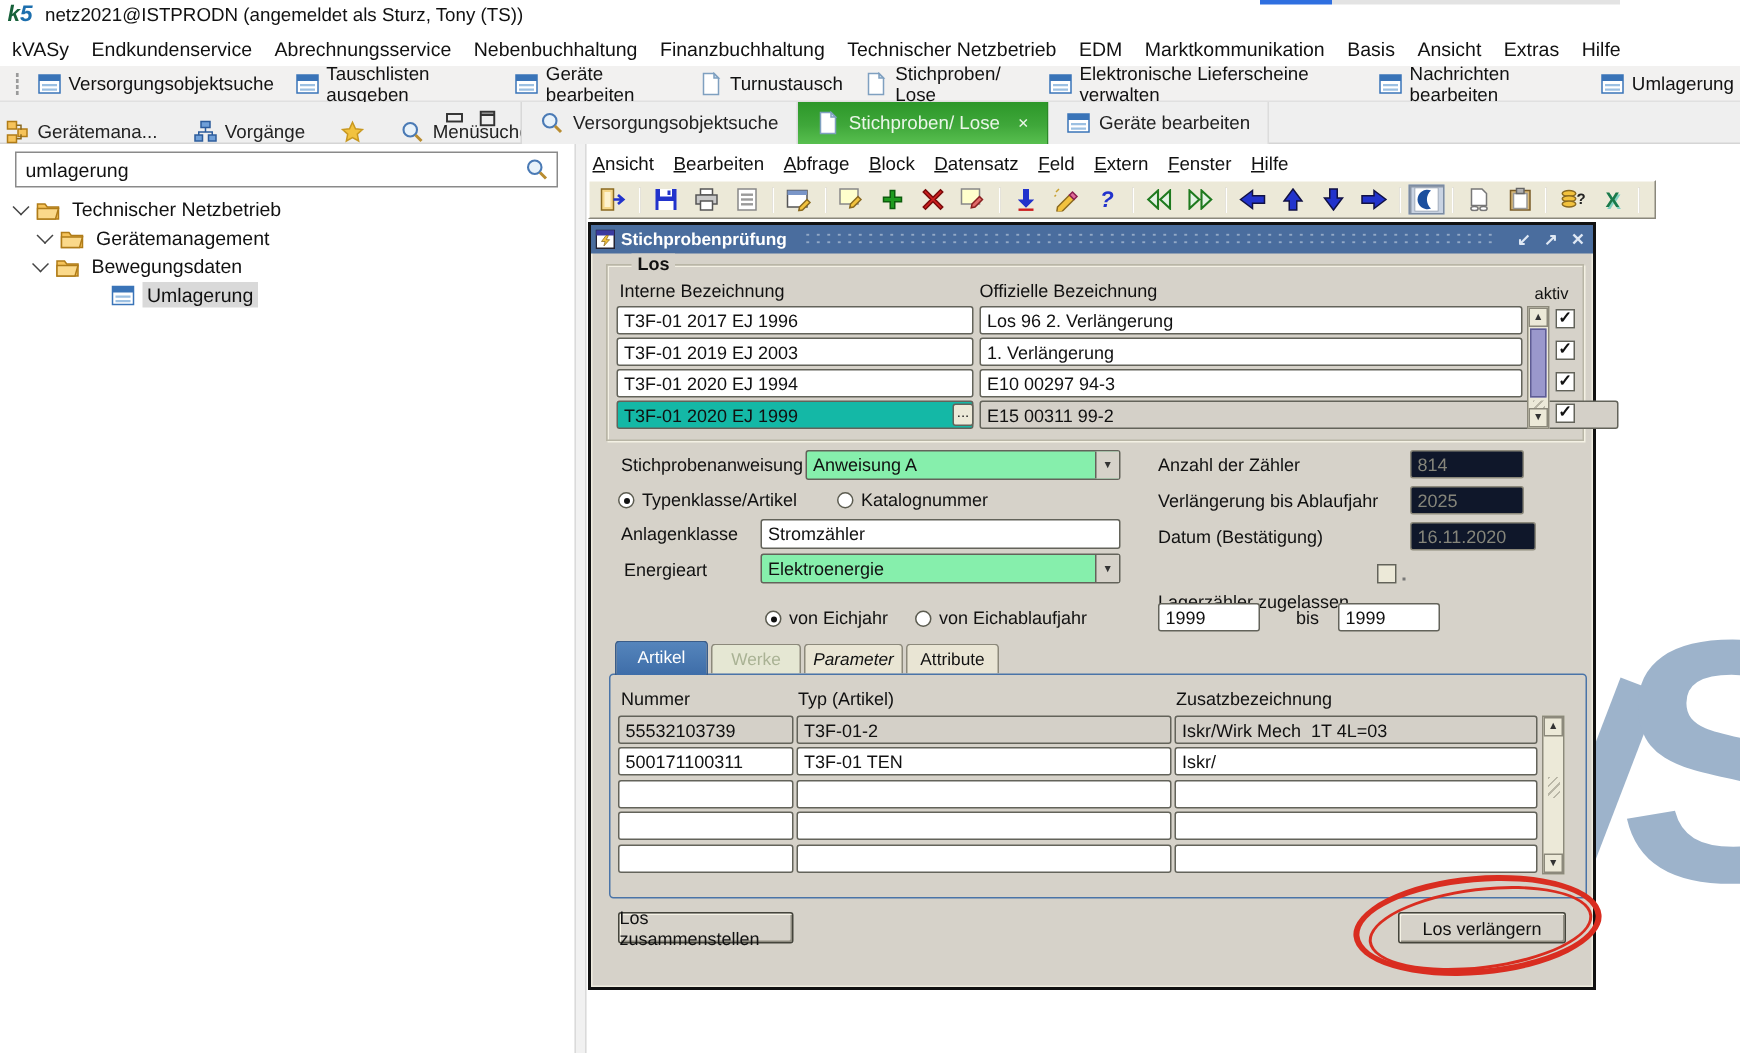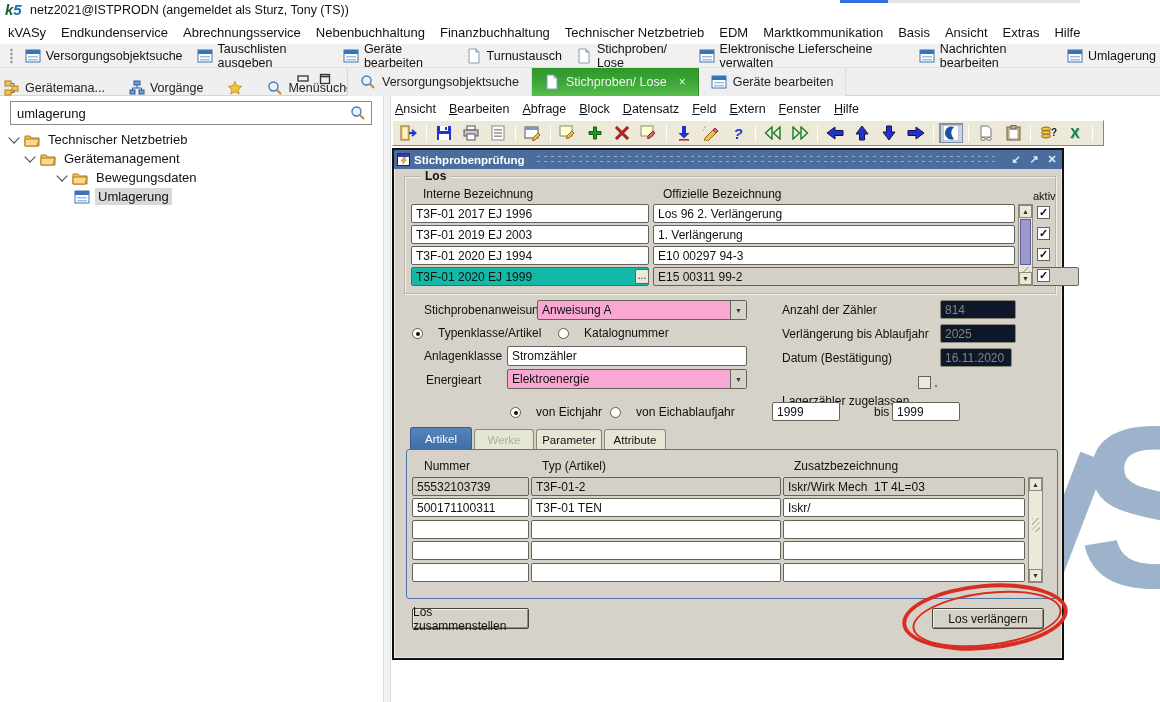--- a/index.html
+++ b/index.html
@@ -85,41 +85,41 @@
             display:flex; align-items:center; padding:0 3px; gap:4px; }
   .dtitle .txt { color:#fff; font-size:11.5px; font-weight:bold; white-space:nowrap; }
   .dtitle .pattern { flex:1; height:11px; margin:0 6px;
       background-image:radial-gradient(#93a9c6 1.1px, transparent 1.3px); background-size:7px 5px; }
   .dctl { color:#dfe8f4; font-size:11px; font-weight:bold; width:14px; text-align:center; }
 
   .groupbox { position:absolute; left:10px; top:26px; width:652px; height:118px;
               border:1px solid #b9b6a6; box-shadow:1px 1px 0 #f4f1e4, inset 1px 1px 0 #f4f1e4; }
   .gb-legend { position:absolute; left:16px; top:-8px; background:#d6d2c9; padding:0 4px;
                font-size:12px; font-weight:bold; color:#111; }
-  .lbl { position:absolute; font-size:12px; color:#111; white-space:nowrap;margin-left:10px; }
+  .lbl { position:absolute; font-size:12px; color:#111; white-space:nowrap; }
 
   .fld { position:absolute; height:19px; background:#fff; border:1px solid #63635a;
          font-size:12px; color:#111; padding:1px 4px; display:flex; align-items:center;
          border-radius:2px; white-space:pre; overflow:hidden; }
   .fld.sel { background:#14b8a6; }
   .fld.rowsel { background:#d4d0c8; }
   .fld.dis { background:#0f172a; color:#85857a; border-color:#8c897b; }
 
   .ellbtn { position:absolute; width:14px; height:15px; background:#ece9d8; border:1px solid #63635a;
             font-size:10px; line-height:11px; text-align:center; color:#111; border-radius:2px; }
 
   .cb { position:absolute; width:13px; height:13px; background:#fff; border:1px solid #63635a;
         font-size:11px; line-height:11px; text-align:center; font-weight:bold; color:#111; }
   .cb.off { background:#ece9d8; }
 
   .radio { position:absolute; width:11px; height:11px; border-radius:50%; background:#fff;
            border:1px solid #5c5c50; }
   .radio .dot { position:absolute; left:2.5px; top:2.5px; width:4px; height:4px; border-radius:50%; background:#111; }
 
-  .combo { position:absolute; height:20px; background:#f9a8d4; border:1px solid #63635a; border-radius:2px;
+  .combo { position:absolute; height:20px; background:#86efac; border:1px solid #63635a; border-radius:2px;
            display:flex; align-items:center; }
   .combo .cval { flex:1; font-size:12px; padding:0 4px; color:#111; white-space:nowrap; overflow:hidden; }
   .combo .cbtn { width:16px; height:100%; background:#d6d2c9; border-left:1px solid #63635a;
                  display:flex; align-items:center; justify-content:center; font-size:7px; color:#333; }
 
   .vscroll { position:absolute; width:15px; background:#ece9d8; border:1px solid #8c897b; }
   .sarr { position:absolute; left:0; width:13px; height:13px; background:#ece9d8; border:1px solid #8c897b;
           font-size:7px; line-height:12px; text-align:center; color:#333; }
   .sthumb { position:absolute; left:1px; width:11px; background:#9a98cc; border:1px solid #5e5c94; }
   .sgrip { position:absolute; left:3px; width:8px; height:14px;
@@ -338,21 +338,21 @@
         <span class="tlabel">Technischer Netzbetrieb</span>
       </div>
       <div class="trow" style="padding-left:26px">
         <span class="chev"></span>
         <svg class="icon16" style="margin-left:6px" viewBox="0 0 16 16">
             <path d="M1 4 h5 l1.5 2 H15 v8 H1 z" fill="#f6c35a" stroke="#b07c18"></path>
             <path d="M1 7 h14 l-2 7 H1 z" fill="#fbd98a" stroke="#b07c18"></path>
           </svg>
         <span class="tlabel">Gerätemanagement</span>
       </div>
-      <div class="trow" style="padding-left:58px">
+      <div class="trow" style="padding-left:23px">
         <span class="chev"></span>
         <svg class="icon16" style="margin-left:6px" viewBox="0 0 16 16">
             <path d="M1 4 h5 l1.5 2 H15 v8 H1 z" fill="#f6c35a" stroke="#b07c18"></path>
             <path d="M1 7 h14 l-2 7 H1 z" fill="#fbd98a" stroke="#b07c18"></path>
           </svg>
         <span class="tlabel">Bewegungsdaten</span>
       </div>
       <div class="trow" style="padding-left:74px">
         <svg class="icon16" viewBox="0 0 16 16">
             <rect x="1" y="2" width="14" height="12" fill="#fff" stroke="#3a74b8"></rect>
@@ -594,39 +594,39 @@
       <span class="cbtn">▼</span>
     </div>
 
     <span class="lbl" style="left:378px; top:153px;">Anzahl der Zähler</span>
     <div class="fld dis" style="left:546px; top:150px; width:76px;">814</div>
 
     <span class="lbl" style="left:378px; top:177px;">Verlängerung bis Ablaufjahr</span>
     <div class="fld dis" style="left:546px; top:174px; width:76px;">2025</div>
 
     <span class="lbl" style="left:378px; top:201px;">Datum (Bestätigung)</span>
-    <div class="fld dis" style="left:546px; top:198px; width:72px;">16.11.2020</div>
+    <div class="fld dis" style="left:546px; top:198px; width:84px;">16.11.2020</div>
 
     <span class="lbl" style="left:378px; top:244px;text-align:center;">Lagerzähler zugelassen</span>
     <div class="cb off" style="left:524px; top:226px;"></div>
     <div style="position:absolute; left:541px; top:235px; width:2px; height:2px; background:#777;"></div>
 
     <span class="radio" style="left:116px; top:257px;">
         <span class="dot"></span>
       </span>
     <span class="lbl" style="left:132px; top:255px;">von Eichjahr</span>
     <span class="radio" style="left:216px; top:257px;"></span>
     <span class="lbl" style="left:232px; top:255px;">von Eichablaufjahr</span>
     <div class="fld" style="left:378px; top:252px; width:68px;">1999</div>
     <span class="lbl" style="left:470px; top:255px;">bis</span>
     <div class="fld" style="left:498px; top:252px; width:68px;">1999</div>
 
     <div class="dtab active" style="left:16px; width:62px;">Artikel</div>
     <div class="dtab disabled" style="left:80px; width:60px;">Werke</div>
-    <div class="dtab" style="left:142px; width:66px;">Parameter</div>
+    <div class="dtab" style="left:142px; width:66px;font-style:italic;">Parameter</div>
     <div class="dtab" style="left:210px; width:62px;">Attribute</div>
     <div class="tabpanel"></div>
 
     <span class="lbl" style="left:20px; top:309px;">Nummer</span>
     <span class="lbl" style="left:138px; top:309px;">Typ (Artikel)</span>
     <span class="lbl" style="left:390px; top:309px;">Zusatzbezeichnung</span>
 
     <div class="fld rowsel" style="left:18px; top:327px; width:117px;">55532103739</div>
     <div class="fld rowsel" style="left:137px; top:327px; width:250px;">T3F-01-2</div>
     <div class="fld rowsel" style="left:389px; top:327px; width:242px;">Iskr/Wirk Mech  1T 4L=03</div>

